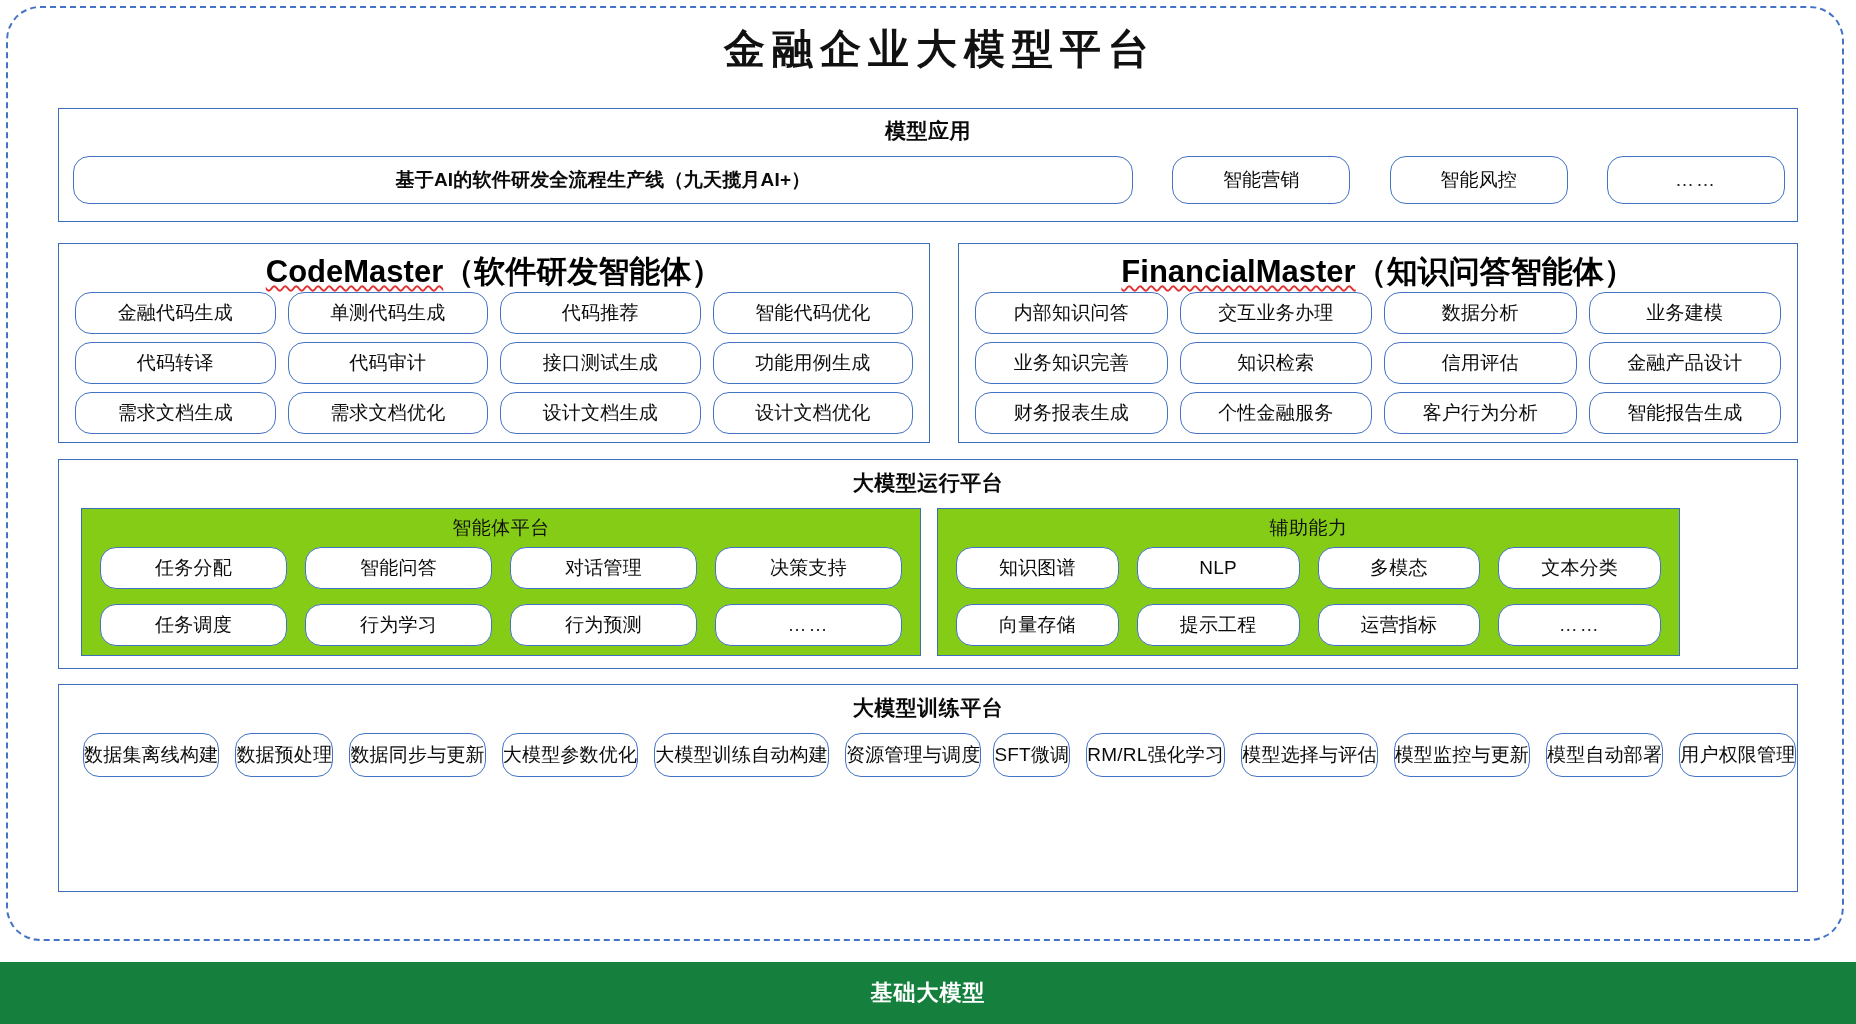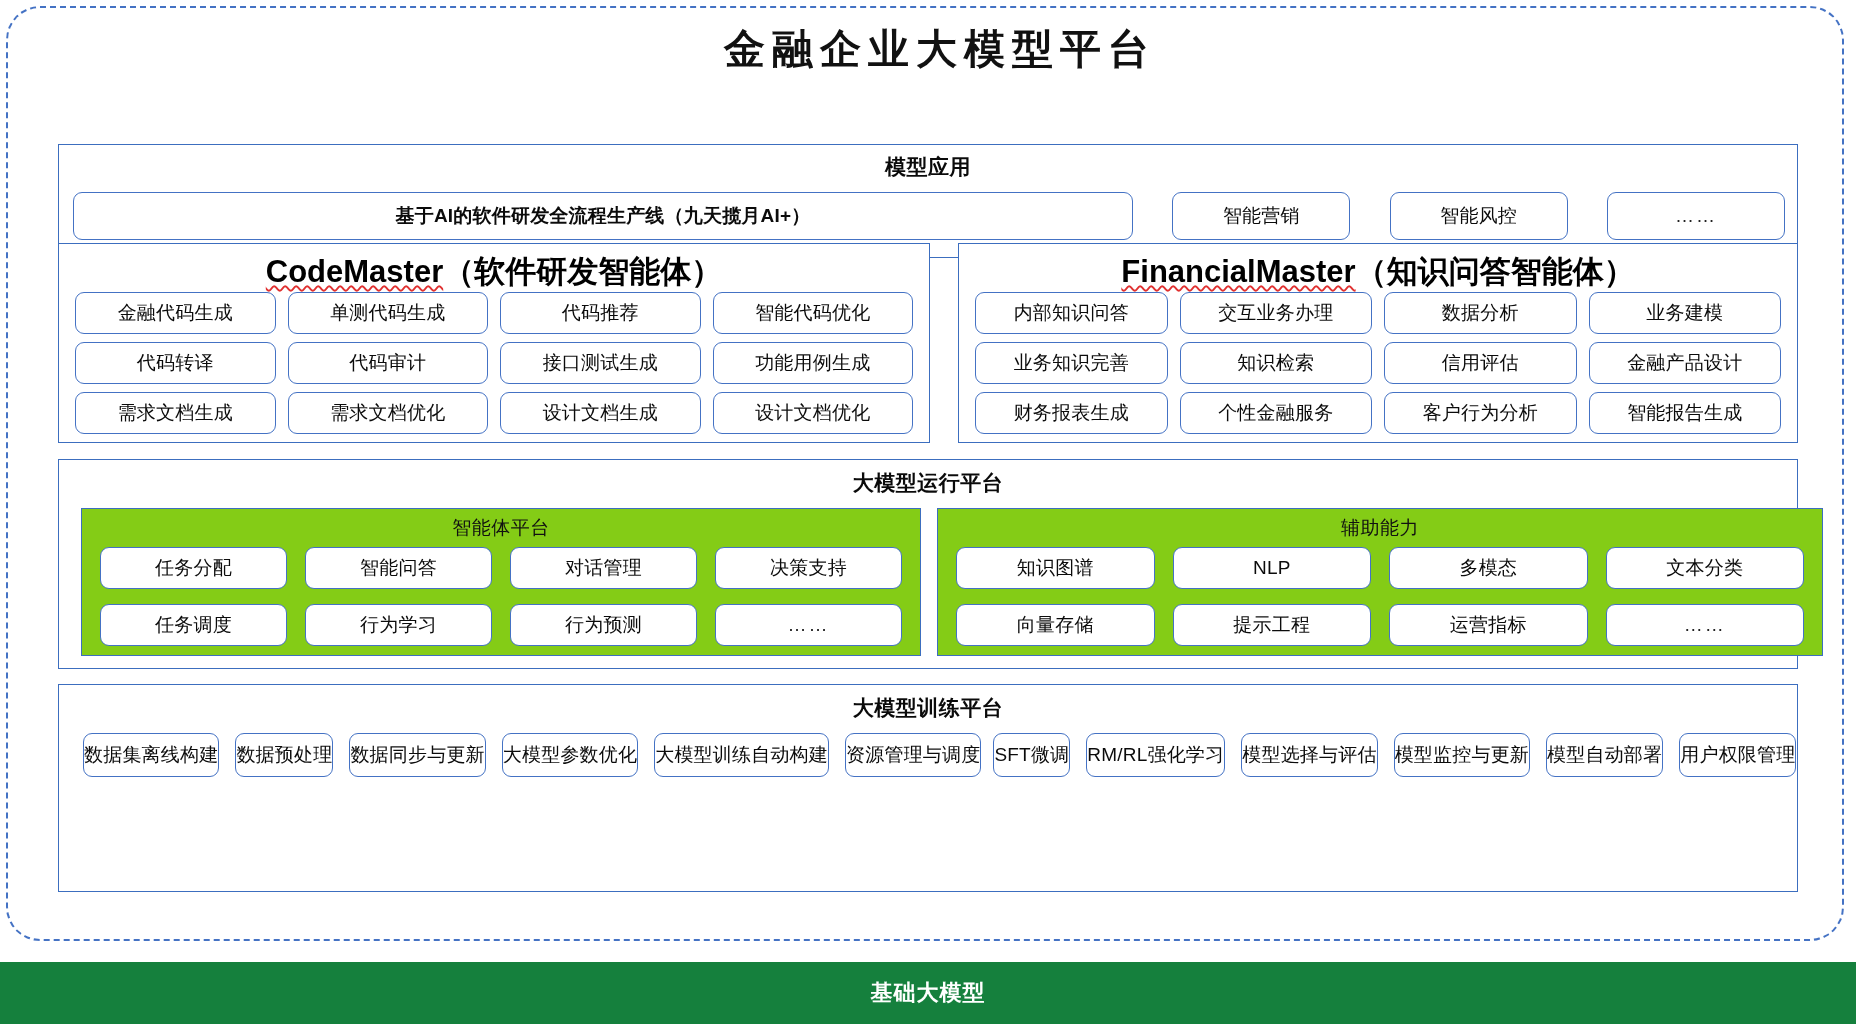--- a/index.html
+++ b/index.html
@@ -62,21 +62,21 @@
     font-size: 19px;
     font-weight: 400;
     color: #111111;
     letter-spacing: 0.5px;
     white-space: nowrap;
   }
 
   
   .chip {
     border: 1.5px solid #4472C4;
-    border-radius: 9px;
+    border-radius: 16px;
     background: #ffffff;
     display: flex;
     align-items: center;
     justify-content: center;
     font-size: 19px;
     font-weight: 400;
     color: #0b0b0b;
     box-sizing: border-box;
     white-space: nowrap;
     letter-spacing: 0.2px;
@@ -95,21 +95,20 @@
     justify-content: space-between;
     align-items: center;
   }
 
   
   #sec-apps {
     left: 58px;
     top: 108px;
     width: 1740px;
     height: 114px;
-    margin-top: 36px;
   }
   #sec-apps .panel-title { margin-top: 8px; }
   #apps-row {
     position: absolute;
     left: 14px;
     top: 47px;
     width: 1712px;
     height: 48px;
   }
   #chip-pipeline {
@@ -169,21 +168,21 @@
   #sec-runtime .panel-title { margin-top: 9px; }
   .sub-panel {
     position: absolute;
     border: 1.4px solid #3C6EBF;
     background: #84cc16;
     box-sizing: border-box;
     top: 48px;
     height: 148px;
   }
   #sub-agent  { left: 22px;  width: 840px; }
-  #sub-aux    { left: 878px; width: 886px; }
+  #sub-aux    { left: 878px; width: 743px; }
   .sub-panel .sub-title { margin-top: 6px; }
   .sub-grid {
     position: absolute;
     left: 18px; right: 18px;
     top: 38px;
     display: flex;
     flex-direction: column;
     gap: 15px;
   }
   .sub-grid .chip-row .chip {

